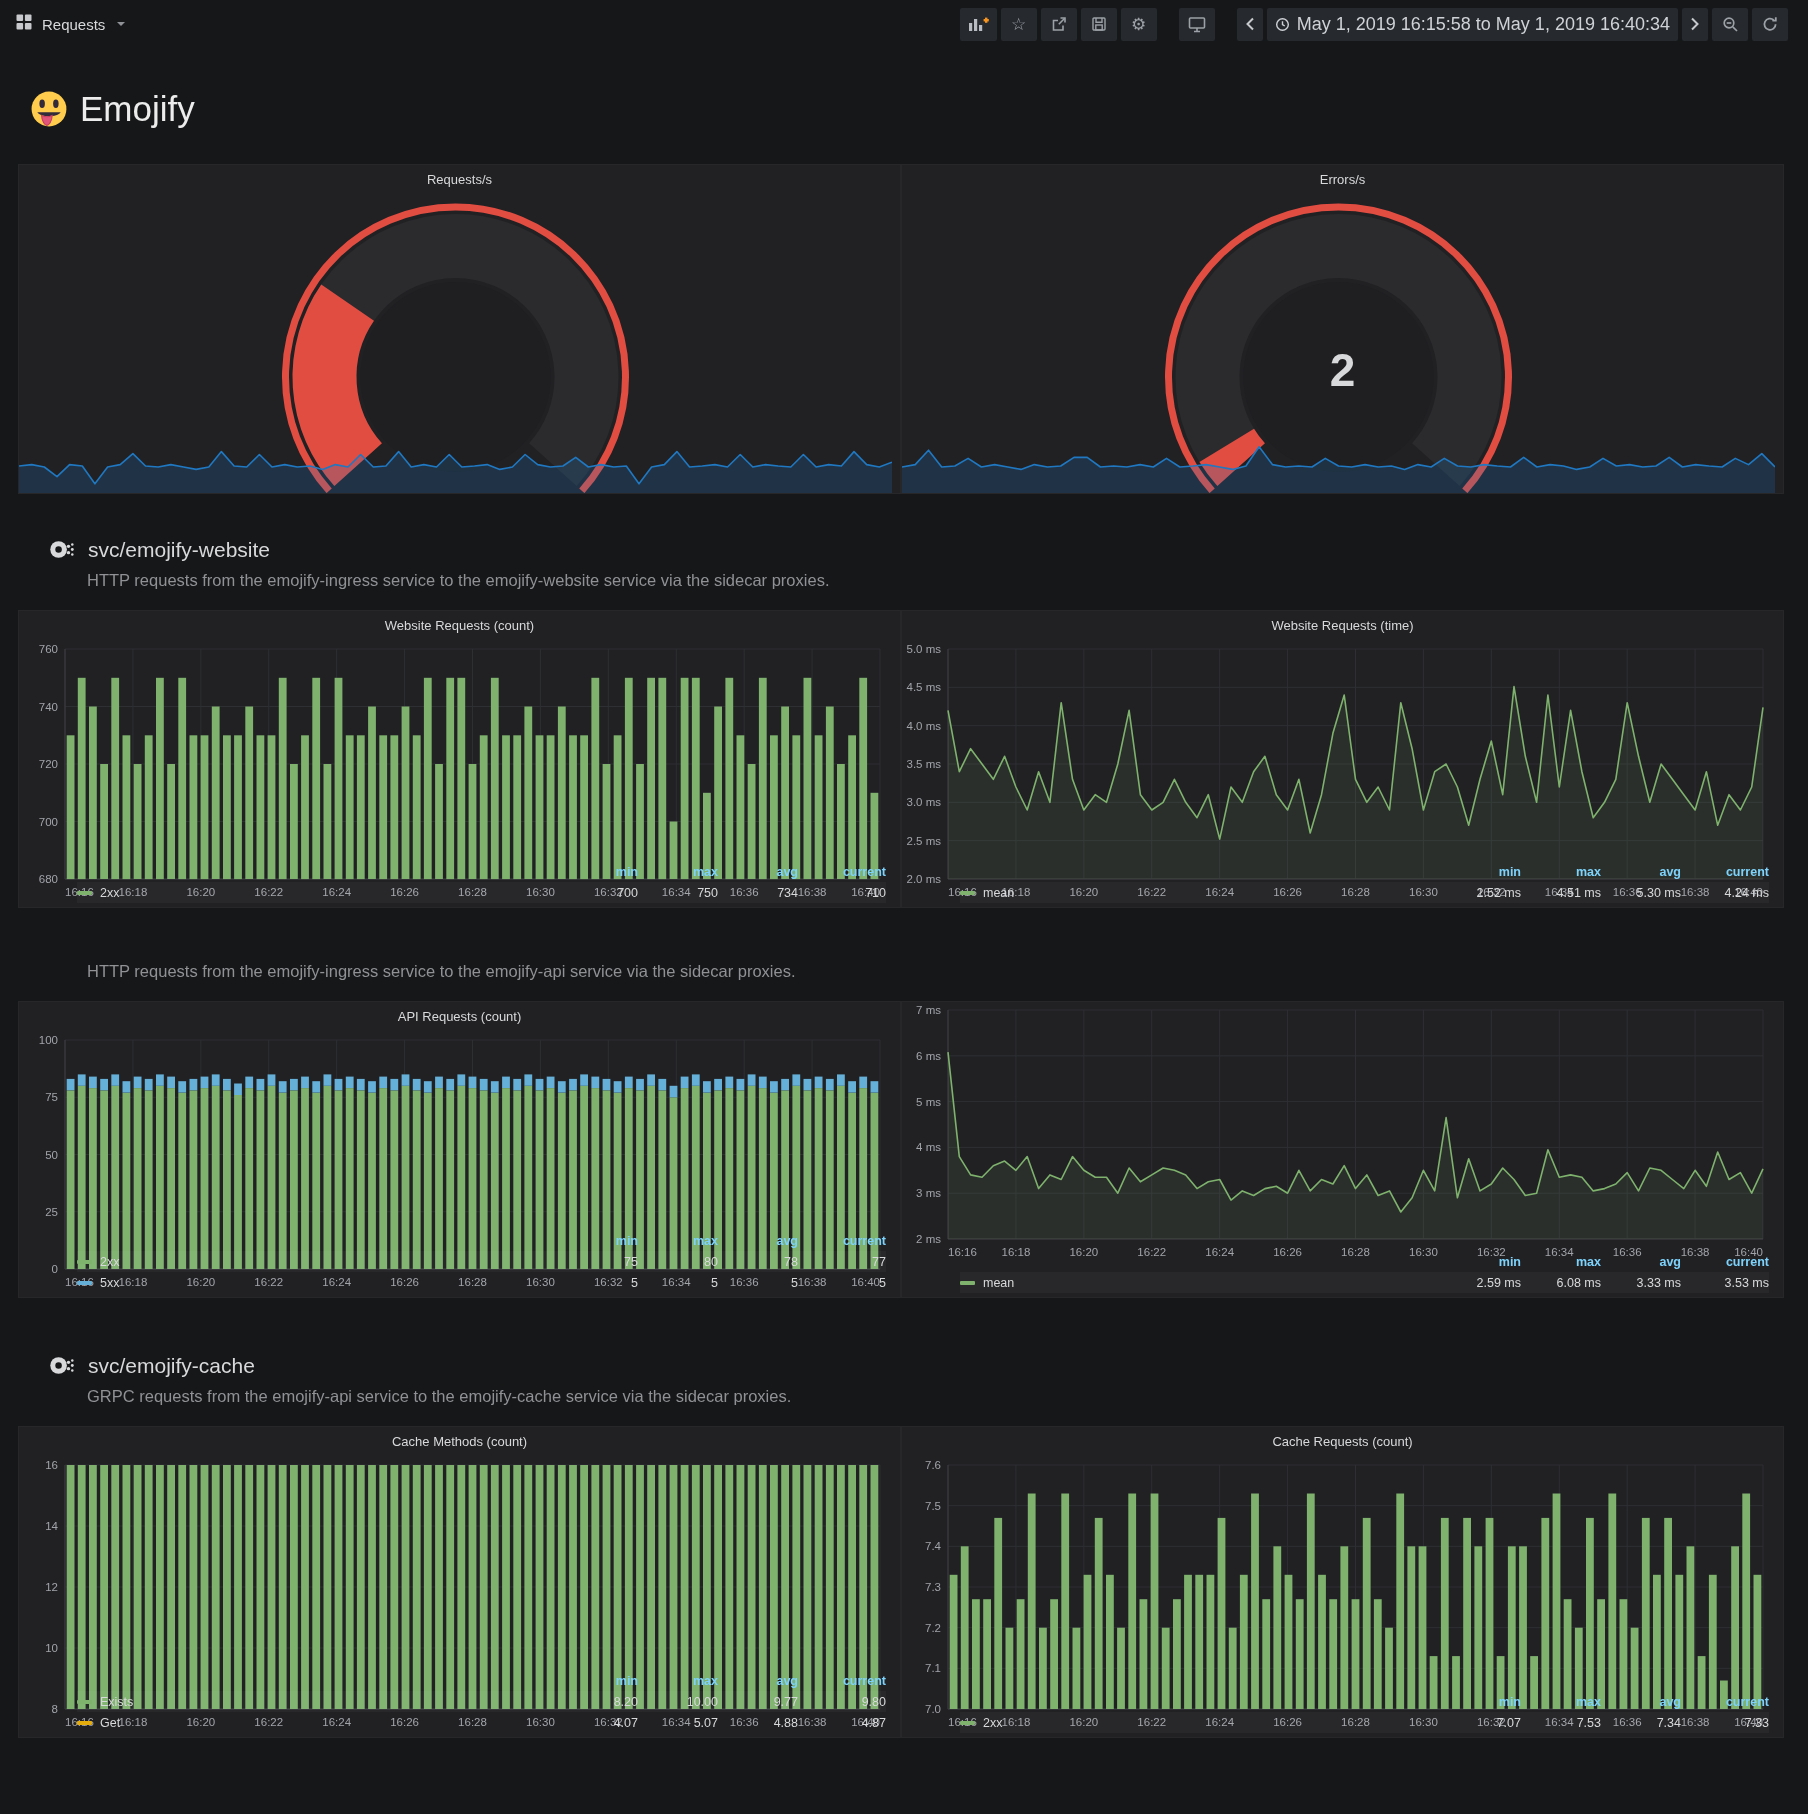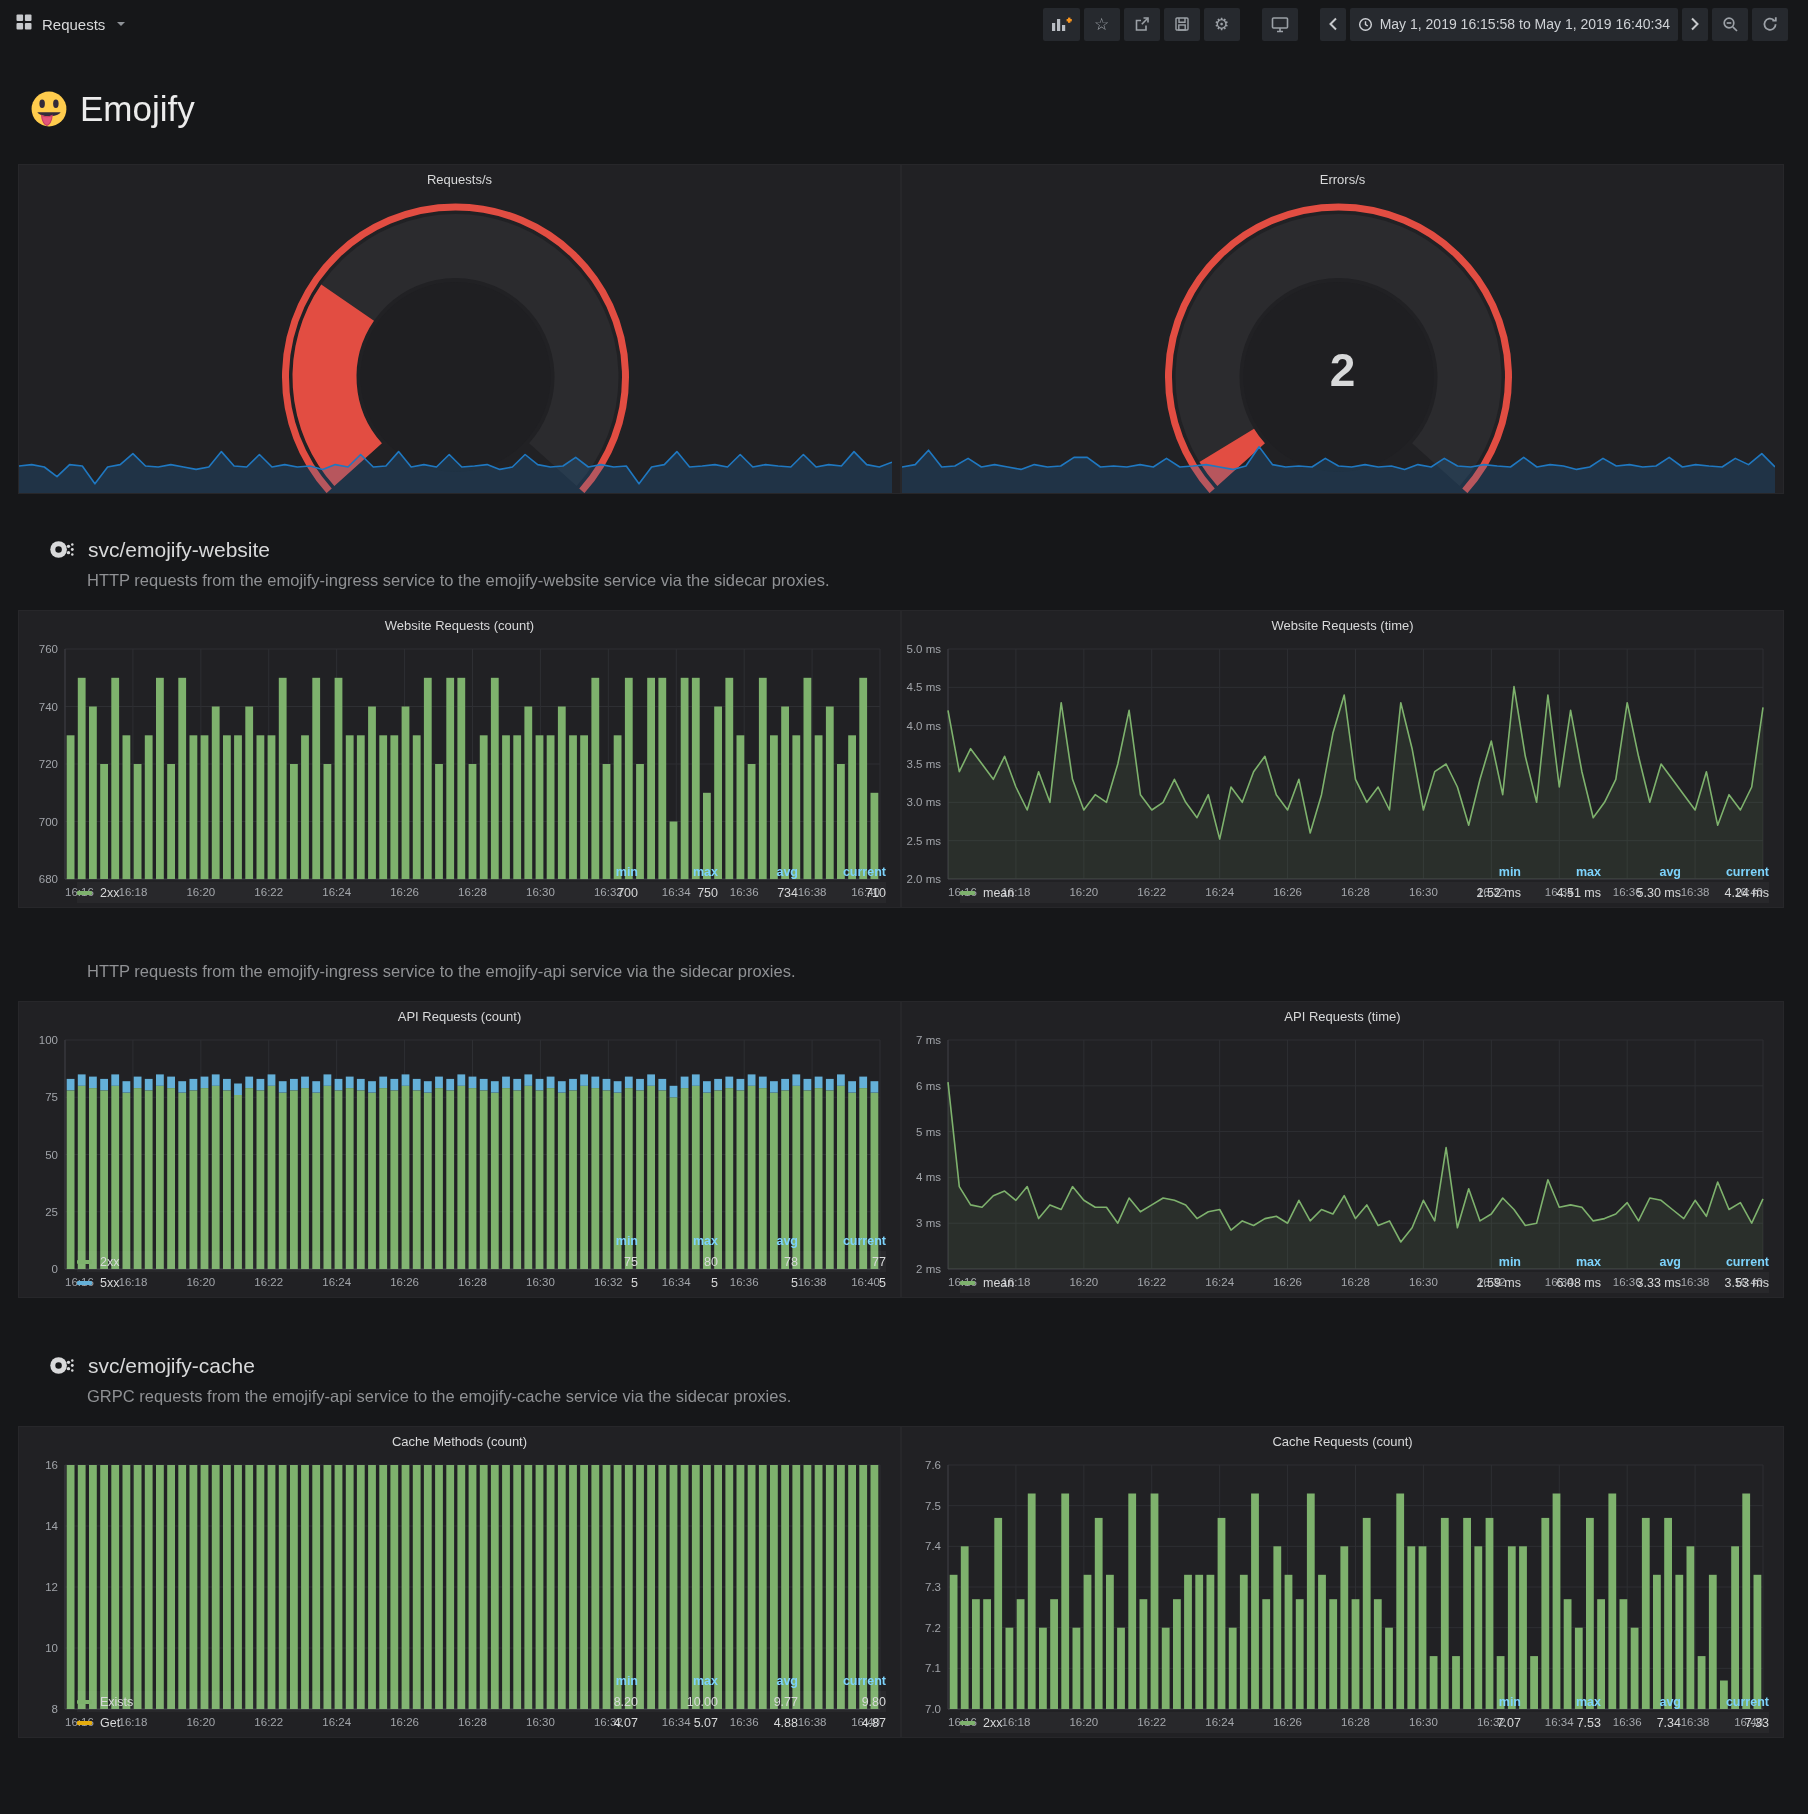--- a/index.html
+++ b/index.html
@@ -11,21 +11,21 @@
   .nav-left { display:flex; align-items:center; gap:10px; }
   .dash-title { font-size:15px; color:#d8d9da; }
   .caret { width:0; height:0; border-left:4px solid transparent; border-right:4px solid transparent;
     border-top:4px solid #8e9297; margin-left:2px; }
   .nav-right { display:flex; align-items:center; gap:4px; }
   .nav-btn { height:33px; min-width:36px; background:#26292e; border:none; border-radius:2px;
     display:flex; align-items:center; justify-content:center; color:#9ca1a7; cursor:pointer;
     font-size:17px; padding:0 8px; }
   .nav-btn svg { display:block; }
   .nav-gap { width:14px; }
-  .time-btn { gap:7px; font-size:14px; color:#cfd2d6; white-space:nowrap; }
+  .time-btn { gap:7px; font-size:18px; color:#cfd2d6; white-space:nowrap; }
   .chev-btn { min-width:26px; padding:0 4px; }
   .glyph { font-size:17px; line-height:1; }
   
   .content { padding:0 24px 0 18px; }
   .dash-header { display:flex; align-items:center; gap:12px; margin:34px 0 0 12px; height:54px; }
   .dash-header .h-title { font-size:35px; font-weight:normal; color:#ececec; }
   .row { display:grid; grid-template-columns:1fr 1fr; }
   .row-gauges { margin-top:28px; }
   .panel { background:#212124; border:1px solid rgba(255,255,255,0.03); position:relative; }
   .gauge-panel { height:330px; overflow:hidden; }
@@ -633,21 +633,20 @@
               <span>5xx</span>
             </span>
             <span class="stat">5</span>
             <span class="stat">5</span>
             <span class="stat">5</span>
             <span class="stat">5</span>
           </div>
         </div>
     </div>
     <div class="panel chart-panel">
-      <div class="panel-title">API Requests (time)</div>
       <div class="plot"><svg width="873" height="261">
             <line x1="46" x2="861" y1="237" y2="237" stroke="#2e2f33" stroke-width="1"></line>
             <text x="39" y="241" fill="#a1a4a9" font-size="11.5" text-anchor="end" font-family="Liberation Sans, sans-serif">2 ms</text>
             <line x1="46" x2="861" y1="191.20000000000002" y2="191.20000000000002" stroke="#2e2f33" stroke-width="1"></line>
             <text x="39" y="195.20000000000002" fill="#a1a4a9" font-size="11.5" text-anchor="end" font-family="Liberation Sans, sans-serif">3 ms</text>
             <line x1="46" x2="861" y1="145.4" y2="145.4" stroke="#2e2f33" stroke-width="1"></line>
             <text x="39" y="149.4" fill="#a1a4a9" font-size="11.5" text-anchor="end" font-family="Liberation Sans, sans-serif">4 ms</text>
             <line x1="46" x2="861" y1="99.60000000000001" y2="99.60000000000001" stroke="#2e2f33" stroke-width="1"></line>
             <text x="39" y="103.60000000000001" fill="#a1a4a9" font-size="11.5" text-anchor="end" font-family="Liberation Sans, sans-serif">5 ms</text>
             <line x1="46" x2="861" y1="53.79999999999999" y2="53.79999999999999" stroke="#2e2f33" stroke-width="1"></line>

